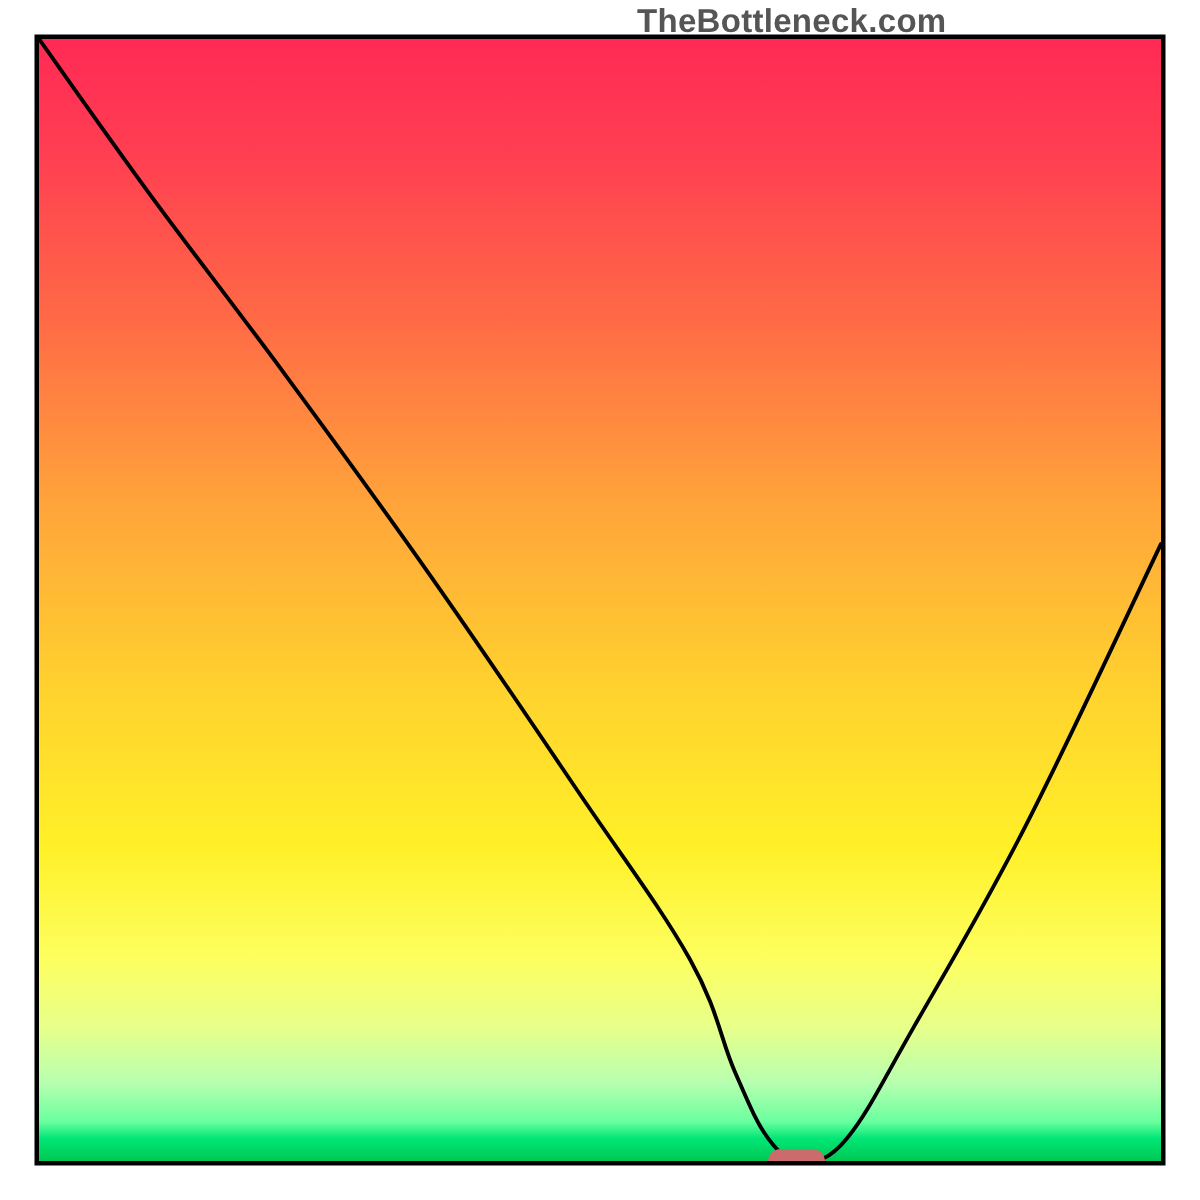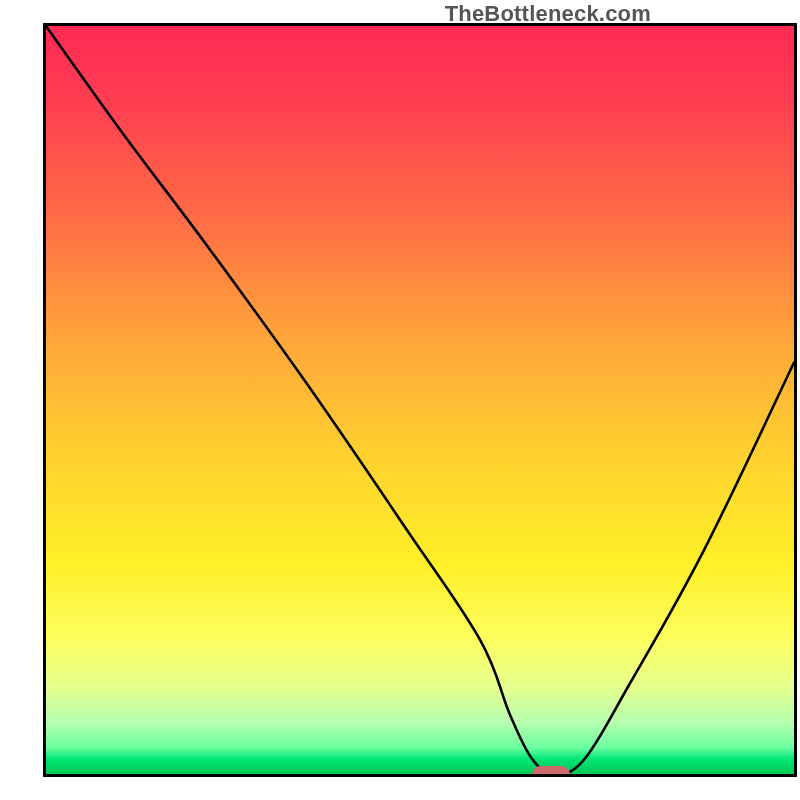--- a/index.html
+++ b/index.html
@@ -8,21 +8,20 @@
     width: 800px;
     height: 800px;
     background: #ffffff;
     font-family: Arial, Helvetica, sans-serif;
     overflow: hidden;
   }
   .frame {
     position: relative;
     width: 656px;
     height: 800px;
-    margin-left: 20px;
   }
   .plot-area {
     position: absolute;
     left: 23px;
     top: 23px;
     width: 754px;
     height: 754px;
     box-sizing: border-box;
     border: 3px solid #000;
     overflow: hidden;

